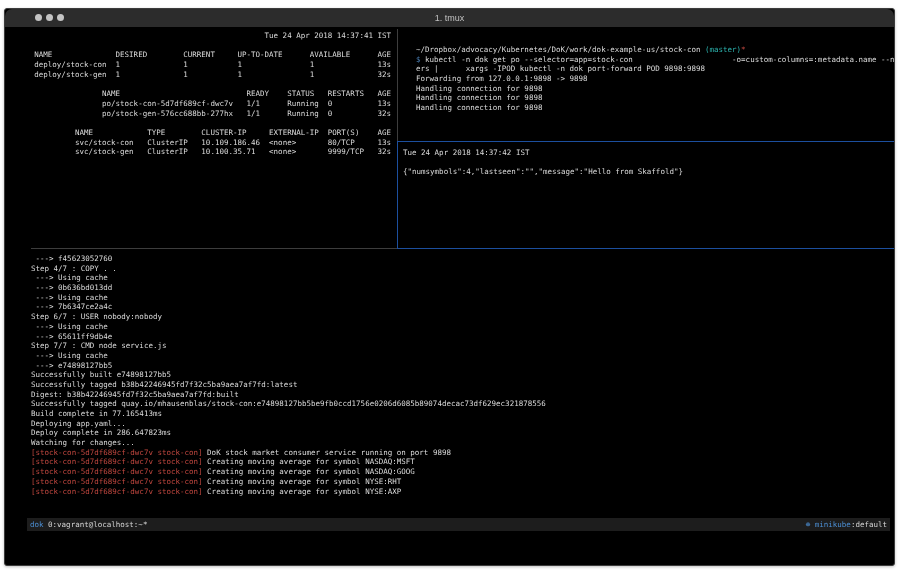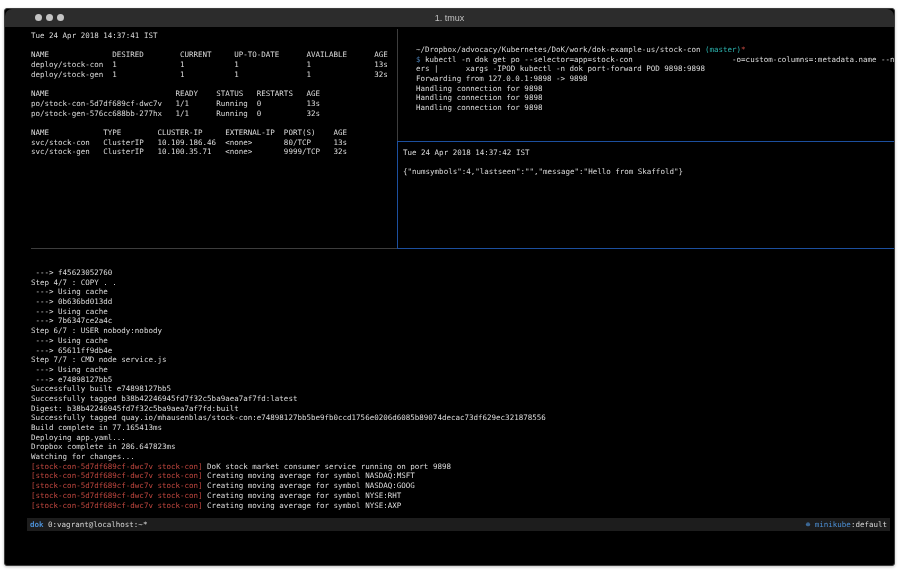--- a/index.html
+++ b/index.html
@@ -35,21 +35,21 @@
   .v-div-blue{left:392px;top:114px;width:1px;height:107px;background:var(--divider_blue);}
   .h-div-1{left:392px;top:114px;width:497px;height:1px;background:var(--divider_blue);}
   .h-div-2-left{left:26px;top:221px;width:366px;height:1px;background:var(--divider_gray);}
   .h-div-2-right{left:392px;top:221px;width:497px;height:1px;background:var(--divider_blue);}
   .statusbar{
     position:absolute;left:22px;right:4px;top:491px;height:13px;
     background:var(--statusbar_bg);display:flex;justify-content:space-between;align-items:center;
     padding:0 3px;box-sizing:border-box;font-size:7.5px;
   }
   .status-left,.status-right{white-space:pre;}
-  .sess{color:var(--session_blue);font-weight:bold;}
+  .sess{color:var(--session_blue);font-weight:normal;}
   .win-label{color:#d6d6d6;}
   .helm-ctx{color:var(--session_blue);}
   .ns{color:#d6d6d6;}
 </style>
 </head>
 <body>
 
 <div class="page">
   <div class="mac-window">
 
@@ -57,21 +57,21 @@
       <div class="traffic-lights">
         <span class="tl-btn"></span>
         <span class="tl-btn"></span>
         <span class="tl-btn"></span>
       </div>
       <div class="win-title">1. tmux</div>
     </div>
 
     <div class="terminal">
 
-      <div class="pane" style="left:26px;top:4px;width:366px;">
+      <div class="pane" style="left:20px;top:4px;width:366px;text-align:right;">
           <div class="tl"><span>Tue 24 Apr 2018 14:37:41 IST</span></div>
           <div class="tl">&nbsp;</div>
           <div class="tl"><span>NAME              DESIRED        CURRENT     UP-TO-DATE      AVAILABLE      AGE</span></div>
           <div class="tl"><span>deploy/stock-con  1              1           1               1              13s</span></div>
           <div class="tl"><span>deploy/stock-gen  1              1           1               1              32s</span></div>
           <div class="tl">&nbsp;</div>
           <div class="tl"><span>NAME                            READY    STATUS   RESTARTS   AGE</span></div>
           <div class="tl"><span>po/stock-con-5d7df689cf-dwc7v   1/1      Running  0          13s</span></div>
           <div class="tl"><span>po/stock-gen-576cc688bb-277hx   1/1      Running  0          32s</span></div>
           <div class="tl">&nbsp;</div>
@@ -89,40 +89,40 @@
           <div class="tl"><span>Handling connection for 9898</span></div>
           <div class="tl"><span>Handling connection for 9898</span></div>
         </div>
 
       <div class="pane" style="left:398px;top:121px;width:489px;">
           <div class="tl"><span>Tue 24 Apr 2018 14:37:42 IST</span></div>
           <div class="tl">&nbsp;</div>
           <div class="tl"><span>{"numsymbols":4,"lastseen":"","message":"Hello from Skaffold"}</span></div>
         </div>
 
-      <div class="pane" style="left:26px;top:227px;width:845px;margin-top:14px;">
+      <div class="pane" style="left:26px;top:227px;width:845px;">
           <div class="tl"><span> ---&gt; f45623052760</span></div>
           <div class="tl"><span>Step 4/7 : COPY . .</span></div>
           <div class="tl"><span> ---&gt; Using cache</span></div>
           <div class="tl"><span> ---&gt; 0b636bd013dd</span></div>
           <div class="tl"><span> ---&gt; Using cache</span></div>
           <div class="tl"><span> ---&gt; 7b6347ce2a4c</span></div>
           <div class="tl"><span>Step 6/7 : USER nobody:nobody</span></div>
           <div class="tl"><span> ---&gt; Using cache</span></div>
           <div class="tl"><span> ---&gt; 65611ff9db4e</span></div>
           <div class="tl"><span>Step 7/7 : CMD node service.js</span></div>
           <div class="tl"><span> ---&gt; Using cache</span></div>
           <div class="tl"><span> ---&gt; e74898127bb5</span></div>
           <div class="tl"><span>Successfully built e74898127bb5</span></div>
           <div class="tl"><span>Successfully tagged b38b42246945fd7f32c5ba9aea7af7fd:latest</span></div>
           <div class="tl"><span>Digest: b38b42246945fd7f32c5ba9aea7af7fd:built</span></div>
           <div class="tl"><span>Successfully tagged quay.io/mhausenblas/stock-con:e74898127bb5be9fb0ccd1756e0206d6085b89074decac73df629ec321878556</span></div>
           <div class="tl"><span>Build complete in 77.165413ms</span></div>
           <div class="tl"><span>Deploying app.yaml...</span></div>
-          <div class="tl"><span>Dropbox complete in 286.647823ms</span></div>
+          <div class="tl"><span>Deploy complete in 286.647823ms</span></div>
           <div class="tl"><span>Watching for changes...</span></div>
           <div class="tl"><span class="c-red">[stock-con-5d7df689cf-dwc7v stock-con]</span><span class="c-fg"> DoK stock market consumer service running on port 9898</span></div>
           <div class="tl"><span class="c-red">[stock-con-5d7df689cf-dwc7v stock-con]</span><span class="c-fg"> Creating moving average for symbol NASDAQ:MSFT</span></div>
           <div class="tl"><span class="c-red">[stock-con-5d7df689cf-dwc7v stock-con]</span><span class="c-fg"> Creating moving average for symbol NASDAQ:GOOG</span></div>
           <div class="tl"><span class="c-red">[stock-con-5d7df689cf-dwc7v stock-con]</span><span class="c-fg"> Creating moving average for symbol NYSE:RHT</span></div>
           <div class="tl"><span class="c-red">[stock-con-5d7df689cf-dwc7v stock-con]</span><span class="c-fg"> Creating moving average for symbol NYSE:AXP</span></div>
         </div>
 
       <div class="divider v-div-gray"></div>
       <div class="divider v-div-blue"></div>

